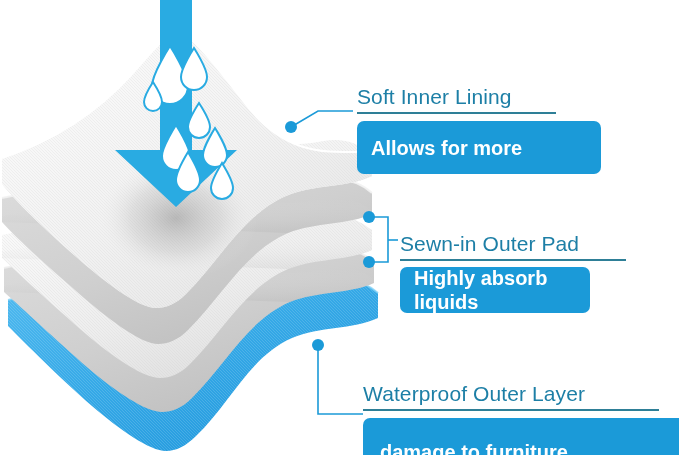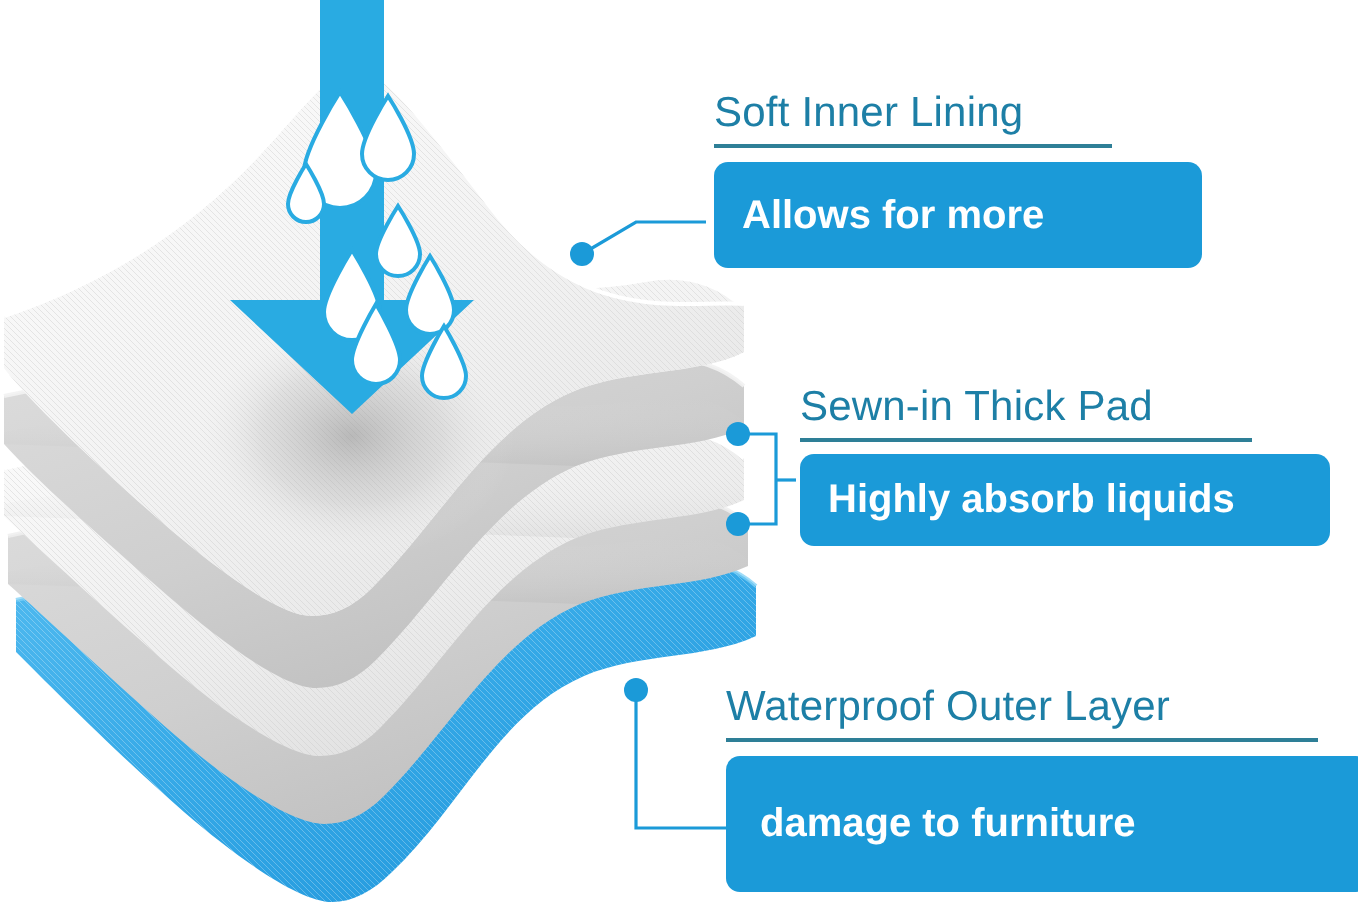--- a/index.html
+++ b/index.html
@@ -22,20 +22,21 @@
     width:679px;height:455px;
   }
   
   .callout{position:absolute;}
   .callout-title{
     color:#1d7fa6;
     font-size:21px;
     line-height:24px;
     white-space:nowrap;
     letter-spacing:0.1px;
+    margin-top:40px;
   }
   .callout-rule{
     height:2px;
     background:#2e7f97;
     margin-top:3px;
   }
   .callout-box{
     background:#1b9ad8;
     border-radius:7px;
     color:#ffffff;
@@ -53,21 +54,21 @@
   #cg1 .callout-rule{width:199px;}
   #cg1 .callout-box{
     width:244px;height:53px;
     margin-top:7px;
     padding:0 0 0 14px;
   }
   
   #cg2{left:400px;top:192px;}
   #cg2 .callout-rule{width:226px;}
   #cg2 .callout-box{
-    width:265px;height:46px;
+    width:190px;height:46px;
     margin-top:6px;
     padding:0 0 0 14px;
     align-items:center;
   }
   
   #cg3{left:363px;top:342px;}
   #cg3 .callout-rule{width:296px;}
   #cg3 .callout-box{
     width:322px;height:68px;
     margin-top:7px;
@@ -294,21 +295,21 @@
     <div class="callout-title">Soft Inner Lining</div>
     <div class="callout-rule"></div>
     <div class="callout-box">
       <div>
         <span>Allows for more</span>
       </div>
     </div>
   </div>
 
   <div class="callout" id="cg2">
-    <div class="callout-title">Sewn-in Thick Pad</div>
+    <div class="callout-title">Sewn-in Outer Pad</div>
     <div class="callout-rule"></div>
     <div class="callout-box">
       <div>
         <span>Highly absorb liquids</span>
       </div>
     </div>
   </div>
 
   <div class="callout" id="cg3">
     <div class="callout-title">Waterproof Outer Layer</div>

